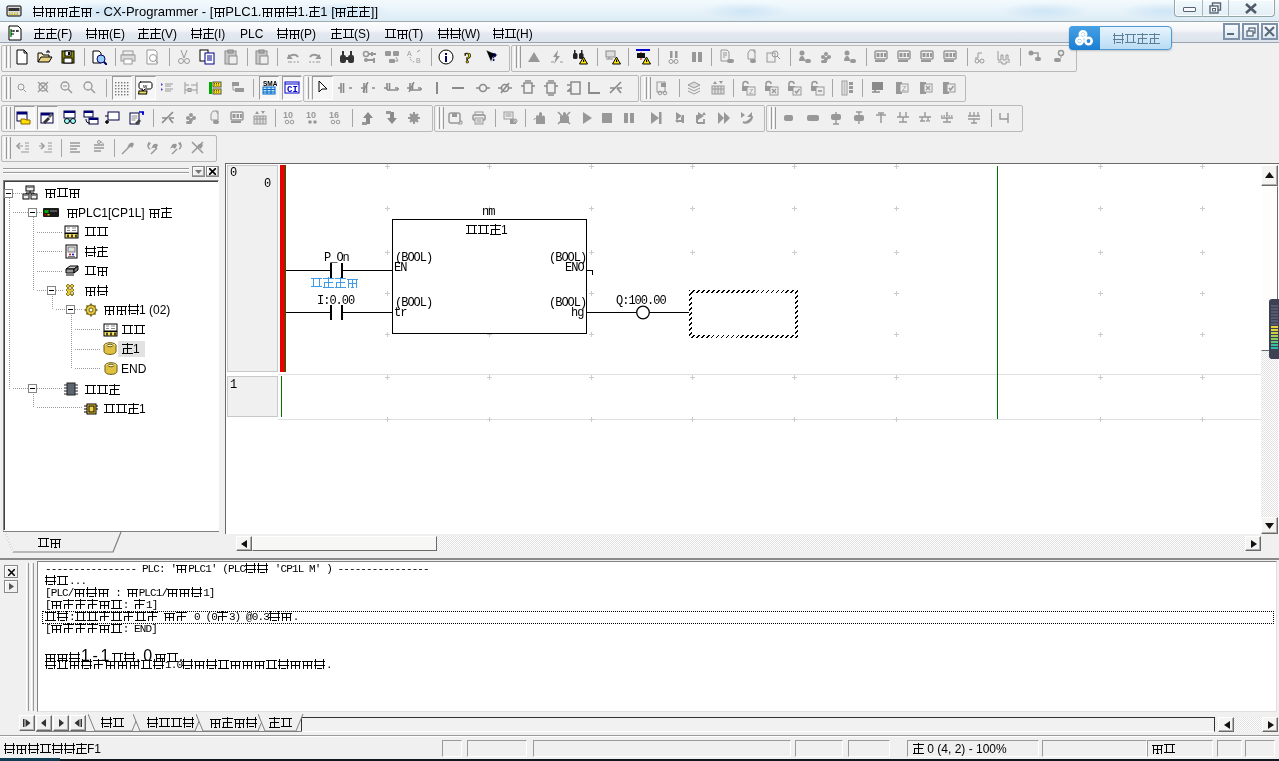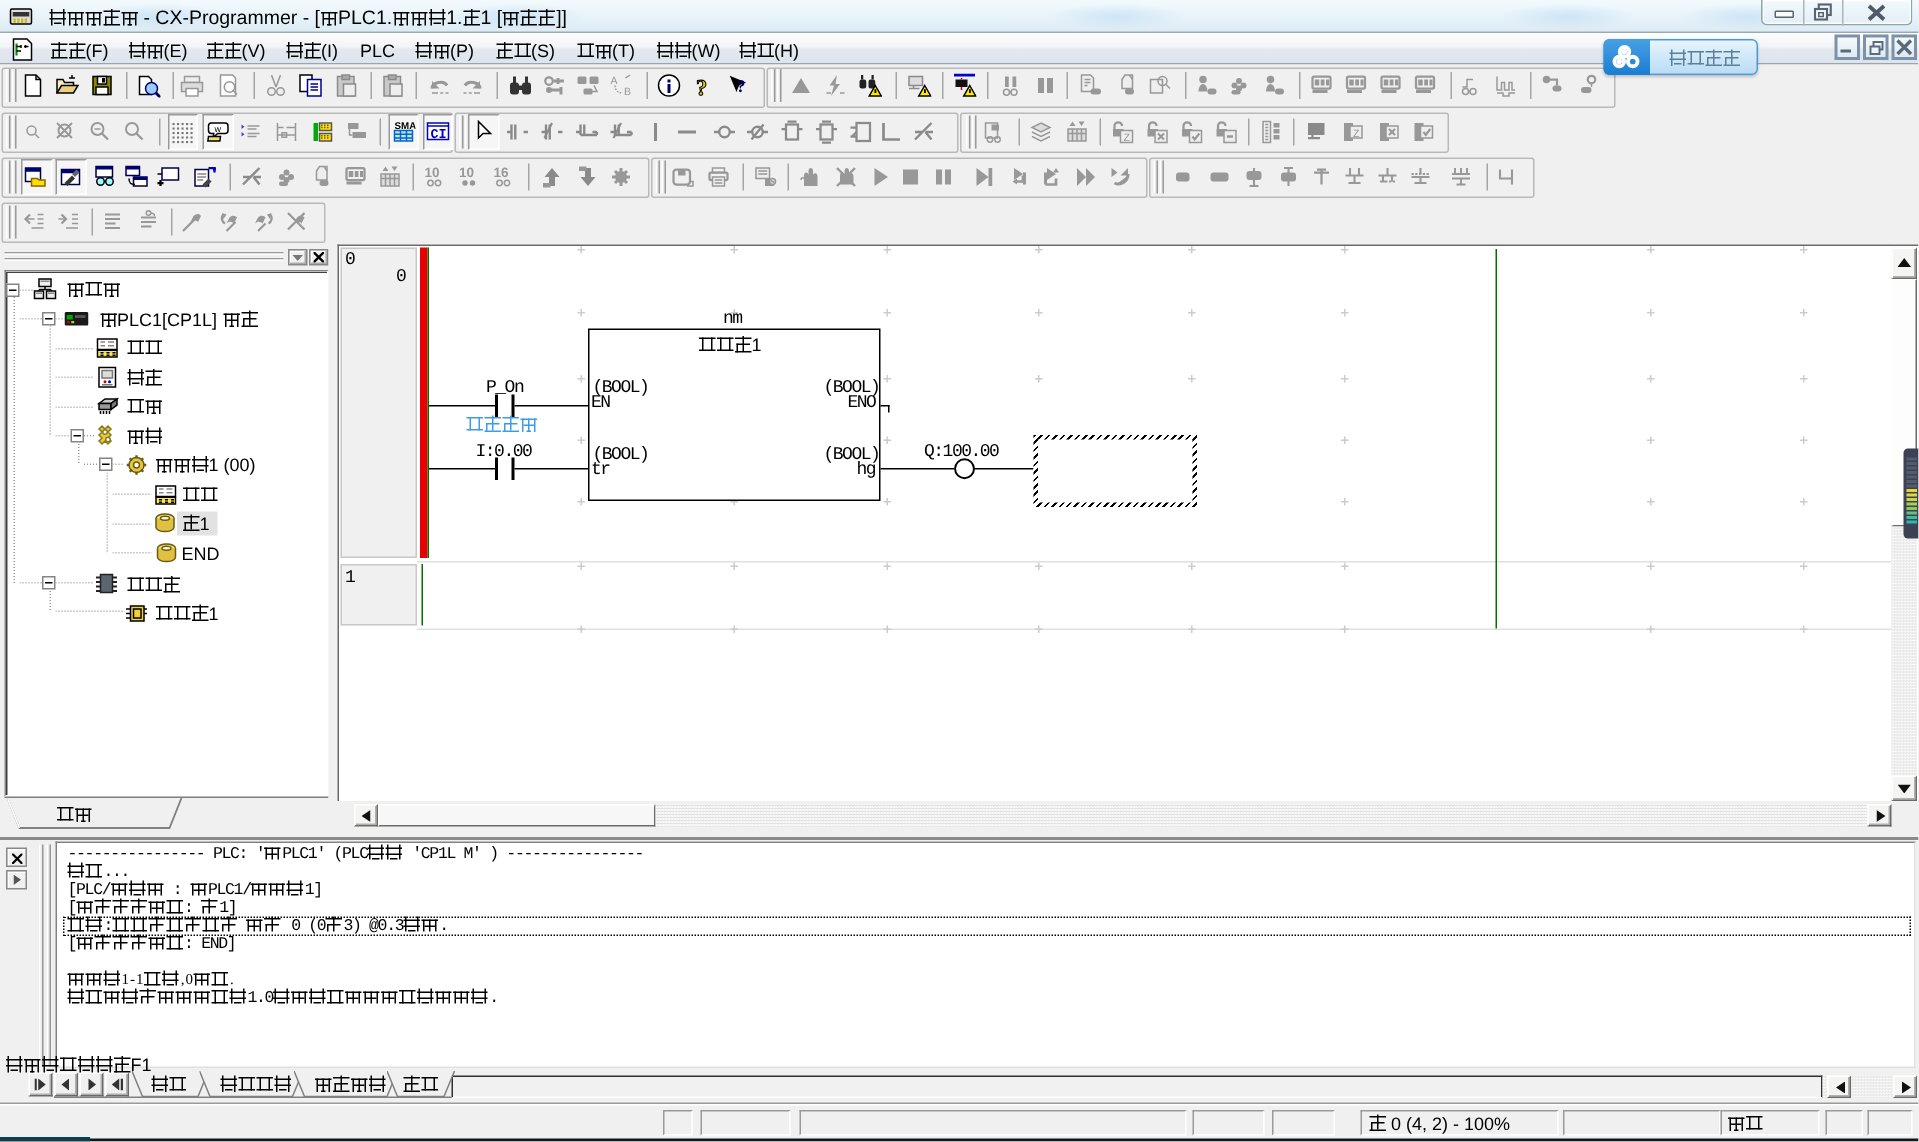--- a/index.html
+++ b/index.html
@@ -865,21 +865,21 @@
 <div class="t" style="left:84px;top:284px;"><span class="z z3 "></span><span class="z z2 "></span></div>
 <div style="position:absolute;left:66px;top:305px;width:9px;height:9px;background:#fff;border:1px solid #848484"></div>
 <div style="position:absolute;left:68px;top:309px;width:5px;height:1px;background:#000"></div>
 <svg class="i" style="left:83px;top:302px" width="16" height="16" viewBox="0 0 16 16">
     <circle cx="8" cy="8" r="5" fill="#e8c93e" stroke="#6a5a10"></circle>
     <circle cx="8" cy="8" r="2" fill="#fff" stroke="#6a5a10"></circle>
     <g stroke="#6a5a10" stroke-width="1.6">
       <path d="M8 1.5v2M8 12.5v2M1.5 8h2M12.5 8h2M3.5 3.5L5 5M11 11l1.5 1.5M12.5 3.5L11 5M5 11l-1.5 1.5"></path>
     </g>
   </svg>
-<div class="t" style="left:103px;top:303px;"><span class="z z3 "></span><span class="z z3 "></span><span class="z z2 "></span><b>1 (00)</b></div>
+<div class="t" style="left:103px;top:303px;"><span class="z z3 "></span><span class="z z3 "></span><span class="z z2 "></span><b>1 (02)</b></div>
 <svg class="i" style="left:103px;top:322px" width="16" height="16" viewBox="0 0 16 16">
     <rect x="1" y="2" width="13" height="7" fill="#fff" stroke="#000"></rect>
     <path d="M3 4h3M8 4h4M3 6.5h3M8 6.5h4" stroke="#888"></path>
     <path d="M2 11h11M2 13h11" stroke="#000"></path>
     <rect x="1" y="9.5" width="13" height="4.5" fill="#ffe95e" stroke="#000" fill-opacity="0.9"></rect>
     <path d="M3 11.2h2M7 11.2h2M11 11.2h2M3 12.8h2M7 12.8h2M11 12.8h2" stroke="#000"></path>
   </svg>
 <div class="t" style="left:121px;top:323px;"><span class="z z0 "></span><span class="z z0 "></span></div>
 <div style="position:absolute;left:118px;top:341px;width:27px;height:16px;background:#e2e2e2"></div>
 <svg class="i" style="left:102px;top:341px" width="16" height="16" viewBox="0 0 16 16">
@@ -1125,21 +1125,21 @@
   </svg>
 <div class="grip" style="left:26px;top:563px;height:148px"></div>
 <div class="grip" style="left:31px;top:563px;height:148px"></div>
 <div style="position:absolute;left:37px;top:561px;width:1240px;height:151px;background:#fff;border:1px solid #828282;border-right-color:#e0e0e0;border-bottom-color:#e0e0e0"></div>
 <div class="t ol" style="left:45px;top:563px;font-family:'Liberation Mono',monospace;font-size:11px;letter-spacing:-0.9px"><b>---------------- PLC: '</b><span class="z z3 "></span><b>PLC1' (PLC</b><span class="z z2 "></span><span class="z z2 "></span><b> 'CP1L M' ) ----------------</b></div>
 <div class="t ol" style="left:45px;top:575px;font-family:'Liberation Mono',monospace;font-size:11px;letter-spacing:-0.9px"><span class="z z2 "></span><span class="z z0 "></span><b>...</b></div>
 <div class="t ol" style="left:45px;top:587px;font-family:'Liberation Mono',monospace;font-size:11px;letter-spacing:-0.9px"><b>[PLC/</b><span class="z z3 "></span><span class="z z2 "></span><span class="z z3 "></span><b> : </b><span class="z z3 "></span><b>PLC1/</b><span class="z z3 "></span><span class="z z3 "></span><span class="z z2 "></span><b>1]</b></div>
 <div class="t ol" style="left:45px;top:599px;font-family:'Liberation Mono',monospace;font-size:11px;letter-spacing:-0.9px"><b>[</b><span class="z z3 "></span><span class="z z1 "></span><span class="z z1 "></span><span class="z z1 "></span><span class="z z3 "></span><span class="z z0 "></span><b>: </b><span class="z z1 "></span><b>1]</b></div>
 <div class="t ol" style="left:45px;top:611px;font-family:'Liberation Mono',monospace;font-size:11px;letter-spacing:-0.9px"><span class="z z0 "></span><span class="z z2 "></span><b>:</b><span class="z z0 "></span><span class="z z0 "></span><span class="z z1 "></span><span class="z z0 "></span><span class="z z1 "></span><span class="z z0 "></span><span class="z z1 "></span><b> </b><span class="z z3 "></span><span class="z z1 "></span><b> 0 (0</b><span class="z z1 "></span><b>3) @0.3</b><span class="z z2 "></span><span class="z z3 "></span><b>.</b></div>
 <div class="t ol" style="left:45px;top:623px;font-family:'Liberation Mono',monospace;font-size:11px;letter-spacing:-0.9px"><b>[</b><span class="z z3 "></span><span class="z z1 "></span><span class="z z1 "></span><span class="z z1 "></span><span class="z z3 "></span><span class="z z0 "></span><b>: END]</b></div>
-<div class="t ol" style="left:45px;top:647px;font-family:Liberation Serif, serif;font-size:10px;letter-spacing:-0.9px"><span class="z z3 "></span><span class="z z3 "></span><span class="z z2 "></span><b>1 - 1 </b><span class="z z0 "></span><span class="z z2 "></span><b>, 0 </b><span class="z z3 "></span><span class="z z0 "></span><b>.</b></div>
+<div class="t ol" style="left:45px;top:647px;font-family:Liberation Sans, sans-serif;font-size:16px;letter-spacing:-0.9px"><span class="z z3 "></span><span class="z z3 "></span><span class="z z2 "></span><b>1 - 1 </b><span class="z z0 "></span><span class="z z2 "></span><b>, 0 </b><span class="z z3 "></span><span class="z z0 "></span><b>.</b></div>
 <div class="t ol" style="left:45px;top:659px;font-family:'Liberation Mono',monospace;font-size:11px;letter-spacing:-0.9px"><span class="z z2 "></span><span class="z z0 "></span><span class="z z3 "></span><span class="z z2 "></span><span class="z z1 "></span><span class="z z3 "></span><span class="z z3 "></span><span class="z z3 "></span><span class="z z0 "></span><span class="z z2 "></span><b>1.0</b><span class="z z2 "></span><span class="z z3 "></span><span class="z z2 "></span><span class="z z0 "></span><span class="z z3 "></span><span class="z z3 "></span><span class="z z3 "></span><span class="z z0 "></span><span class="z z2 "></span><span class="z z3 "></span><span class="z z3 "></span><span class="z z2 "></span><b>.</b></div>
 <div style="position:absolute;left:42px;top:611px;width:1232px;height:13px;border:1px dotted #000"></div>
 <div style="position:absolute;left:19px;top:715px;width:16px;height:16px;background:#f0f0f0;border:1px solid #fff;border-right-color:#6a6a6a;border-bottom-color:#6a6a6a;box-shadow:inset -1px -1px 0 #b0b0b0"></div>
 <div style="position:absolute;left:36px;top:715px;width:16px;height:16px;background:#f0f0f0;border:1px solid #fff;border-right-color:#6a6a6a;border-bottom-color:#6a6a6a;box-shadow:inset -1px -1px 0 #b0b0b0"></div>
 <div style="position:absolute;left:53px;top:715px;width:16px;height:16px;background:#f0f0f0;border:1px solid #fff;border-right-color:#6a6a6a;border-bottom-color:#6a6a6a;box-shadow:inset -1px -1px 0 #b0b0b0"></div>
 <div style="position:absolute;left:70px;top:715px;width:16px;height:16px;background:#f0f0f0;border:1px solid #fff;border-right-color:#6a6a6a;border-bottom-color:#6a6a6a;box-shadow:inset -1px -1px 0 #b0b0b0"></div>
 <svg class="i" style="left:23px;top:719px" width="8" height="8" viewBox="0 0 8 8">
     <path d="M0 0h1.5v8H0z" fill="#333"></path>
     <path d="M7.5 4L2.5 0v8z" fill="#333"></path>
   </svg>
@@ -1175,21 +1175,21 @@
 <div style="position:absolute;left:1218px;top:717px;width:16px;height:15px;background:#f4f4f2;border:1px solid #fff;border-right-color:#6a6a6a;border-bottom-color:#6a6a6a;box-shadow:inset -1px -1px 0 #b0b0b0"></div>
 <svg class="i" style="left:1224px;top:721px" width="6" height="8" viewBox="0 0 6 8">
     <path d="M0 4L6 0v8z" fill="#111"></path>
   </svg>
 <div style="position:absolute;left:1262px;top:717px;width:16px;height:15px;background:#f4f4f2;border:1px solid #fff;border-right-color:#6a6a6a;border-bottom-color:#6a6a6a;box-shadow:inset -1px -1px 0 #b0b0b0"></div>
 <svg class="i" style="left:1268px;top:721px" width="6" height="8" viewBox="0 0 6 8">
     <path d="M6 4L0 0v8z" fill="#111"></path>
   </svg>
 <div style="position:absolute;left:0;top:736px;width:1279px;height:25px;background:#f0f0f0;border-top:1px solid #fff"></div>
 <div style="position:absolute;left:0;top:735px;width:1279px;height:1px;background:#9a9a9a"></div>
-<div class="t" style="left:3px;top:703px;"><span class="z z2 "></span><span class="z z3 "></span><span class="z z2 "></span><span class="z z0 "></span><span class="z z2 "></span><span class="z z2 "></span><span class="z z1 "></span><b>F1</b></div>
+<div class="t" style="left:3px;top:742px;"><span class="z z2 "></span><span class="z z3 "></span><span class="z z2 "></span><span class="z z0 "></span><span class="z z2 "></span><span class="z z2 "></span><span class="z z1 "></span><b>F1</b></div>
 <div style="position:absolute;left:442px;top:740px;width:20px;height:17px;background:#f0f0f0;border:1px solid #9a9a9a;border-right-color:#fff;border-bottom-color:#fff"></div>
 <div style="position:absolute;left:467px;top:740px;width:60px;height:17px;background:#f0f0f0;border:1px solid #9a9a9a;border-right-color:#fff;border-bottom-color:#fff"></div>
 <div style="position:absolute;left:533px;top:740px;width:258px;height:17px;background:#f0f0f0;border:1px solid #9a9a9a;border-right-color:#fff;border-bottom-color:#fff"></div>
 <div style="position:absolute;left:795px;top:740px;width:48px;height:17px;background:#f0f0f0;border:1px solid #9a9a9a;border-right-color:#fff;border-bottom-color:#fff"></div>
 <div style="position:absolute;left:848px;top:740px;width:42px;height:17px;background:#f0f0f0;border:1px solid #9a9a9a;border-right-color:#fff;border-bottom-color:#fff"></div>
 <div style="position:absolute;left:907px;top:740px;width:132px;height:17px;background:#f0f0f0;border:1px solid #9a9a9a;border-right-color:#fff;border-bottom-color:#fff"></div>
 <div style="position:absolute;left:1042px;top:740px;width:105px;height:17px;background:#f0f0f0;border:1px solid #9a9a9a;border-right-color:#fff;border-bottom-color:#fff"></div>
 <div style="position:absolute;left:1147px;top:740px;width:66px;height:17px;background:#f0f0f0;border:1px solid #9a9a9a;border-right-color:#fff;border-bottom-color:#fff"></div>
 <div style="position:absolute;left:1217px;top:740px;width:25px;height:17px;background:#f0f0f0;border:1px solid #9a9a9a;border-right-color:#fff;border-bottom-color:#fff"></div>
 <div style="position:absolute;left:1245px;top:740px;width:30px;height:17px;background:#f0f0f0;border:1px solid #9a9a9a;border-right-color:#fff;border-bottom-color:#fff"></div>

